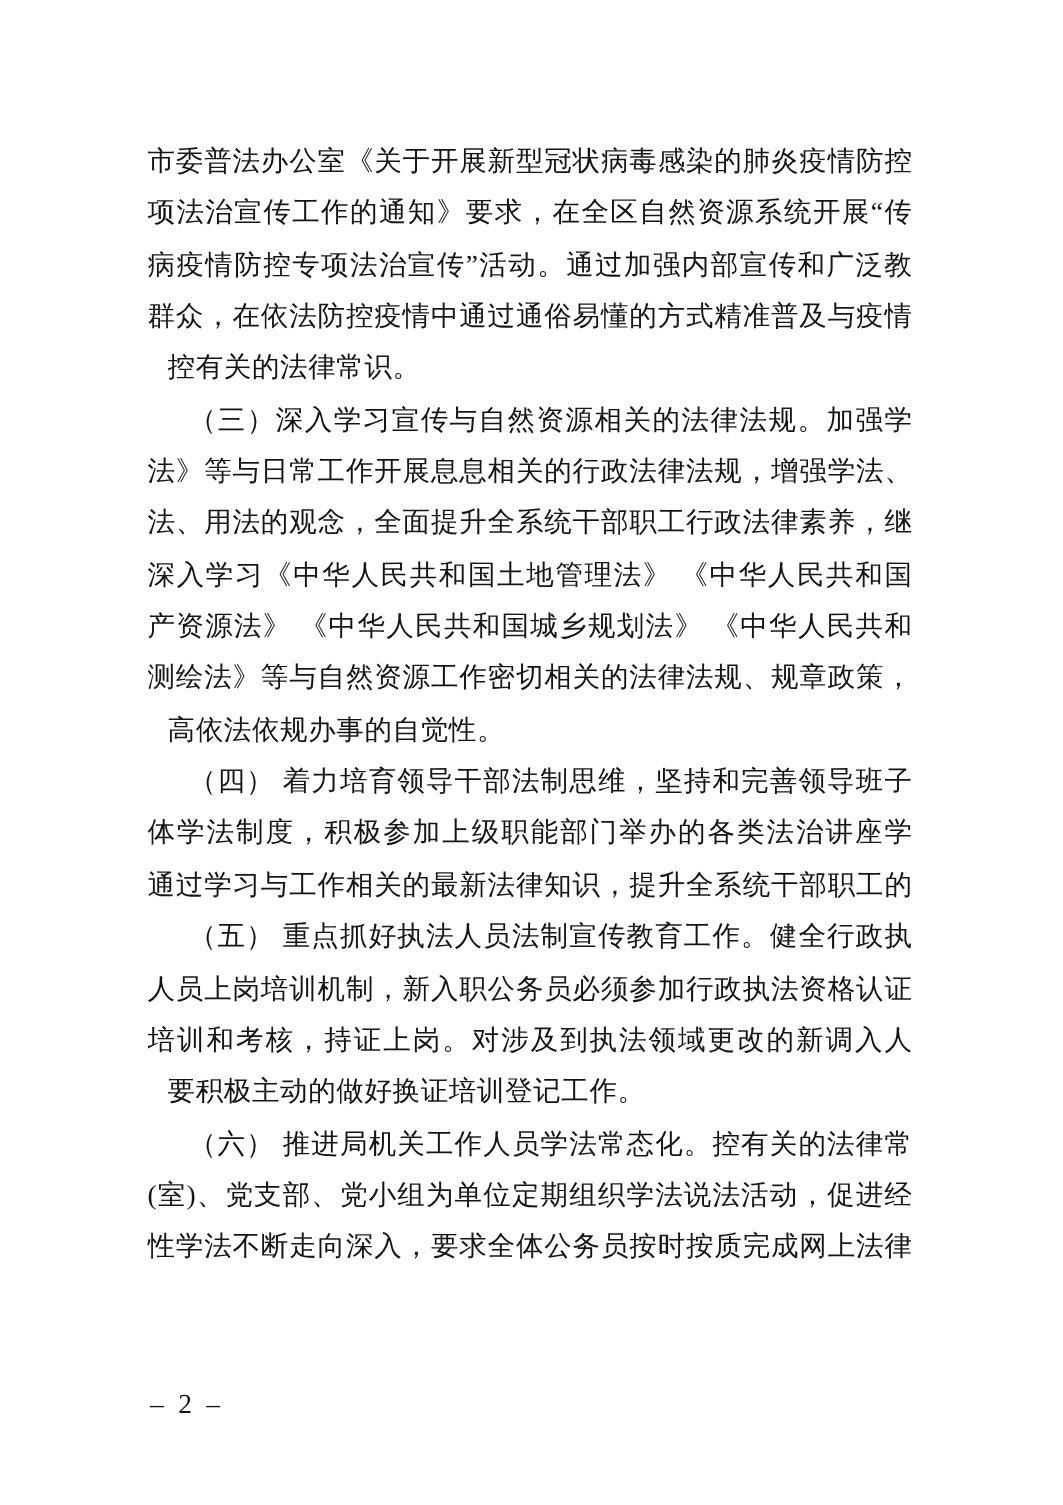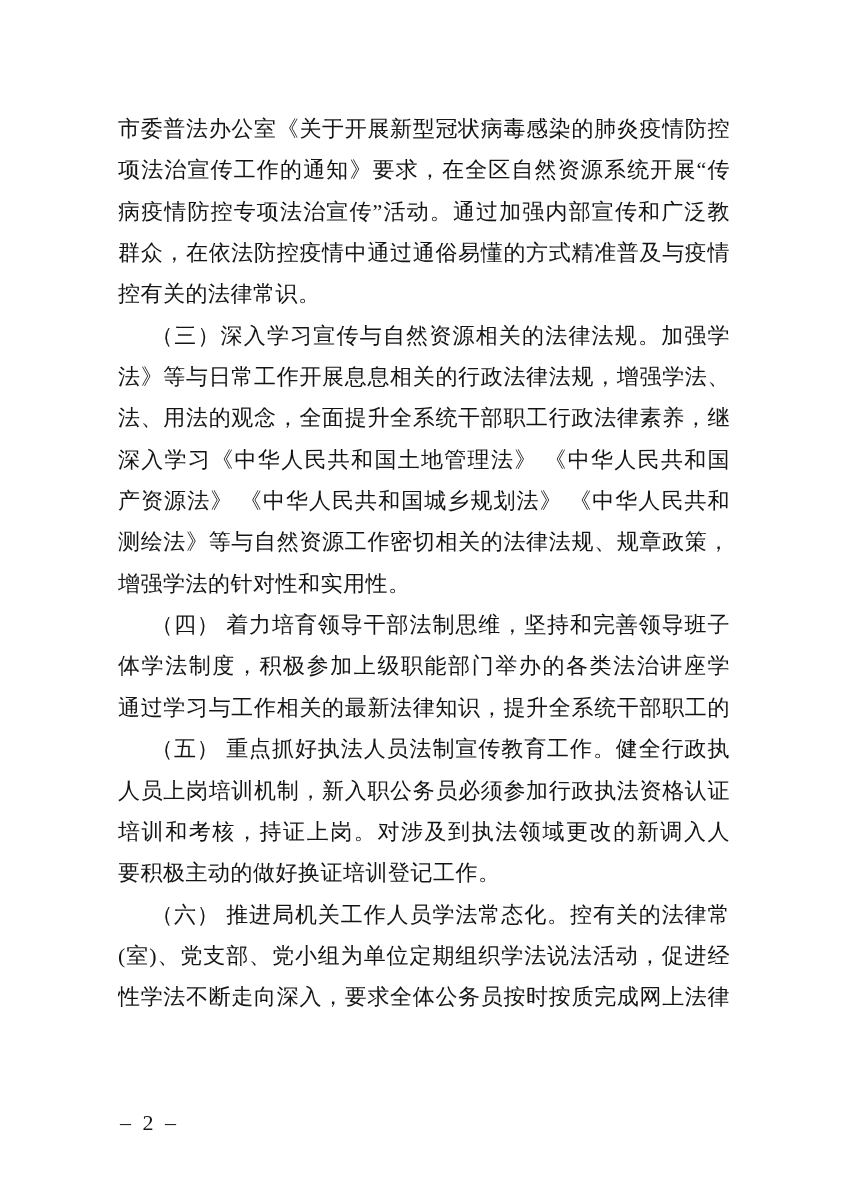--- a/index.html
+++ b/index.html
@@ -30,20 +30,21 @@
     white-space: normal;
     overflow: hidden;
     text-align: justify;
     text-align-last: justify;
     text-justify: inter-character;
     color: #141414;
   }
   .line.p-end {
     text-align: center;
     text-align-last: left;
+    margin-left: 16px;
   }
   .line.p-start {
     text-indent: 1.5em;
   }
   .footer {
     position: absolute;
     left: 120px;
     top: 1110px;
     font-size: 22px;
     letter-spacing: 3px;
@@ -59,21 +60,21 @@
     <div class="line">项法治宣传工作的通知》要求，在全区自然资源系统开展“传染</div>
     <div class="line">病疫情防控专项法治宣传”活动。通过加强内部宣传和广泛教育</div>
     <div class="line">群众，在依法防控疫情中通过通俗易懂的方式精准普及与疫情防</div>
     <div class="line p-end">控有关的法律常识。</div>
     <div class="line p-start">（三）深入学习宣传与自然资源相关的法律法规。加强学习</div>
     <div class="line">法》等与日常工作开展息息相关的行政法律法规，增强学法、守</div>
     <div class="line">法、用法的观念，全面提升全系统干部职工行政法律素养，继续</div>
     <div class="line">深入学习《中华人民共和国土地管理法》 《中华人民共和国矿</div>
     <div class="line">产资源法》 《中华人民共和国城乡规划法》 《中华人民共和国</div>
     <div class="line">测绘法》等与自然资源工作密切相关的法律法规、规章政策，提</div>
-    <div class="line p-end">增强学法的针对性和实用性。</div>
+    <div class="line p-end">高依法依规办事的自觉性。</div>
     <div class="line p-start">（四） 着力培育领导干部法制思维，坚持和完善领导班子集</div>
     <div class="line">体学法制度，积极参加上级职能部门举办的各类法治讲座学习，</div>
     <div class="line">通过学习与工作相关的最新法律知识，提升全系统干部职工的法</div>
     <div class="line p-start">（五） 重点抓好执法人员法制宣传教育工作。健全行政执法</div>
     <div class="line">人员上岗培训机制，新入职公务员必须参加行政执法资格认证的</div>
     <div class="line">培训和考核，持证上岗。对涉及到执法领域更改的新调入人员，</div>
     <div class="line p-end">要积极主动的做好换证培训登记工作。</div>
     <div class="line p-start">（六） 推进局机关工作人员学法常态化。控有关的法律常识</div>
     <div class="line">(室)、党支部、党小组为单位定期组织学法说法活动，促进经常</div>
     <div class="line">性学法不断走向深入，要求全体公务员按时按质完成网上法律知</div>

